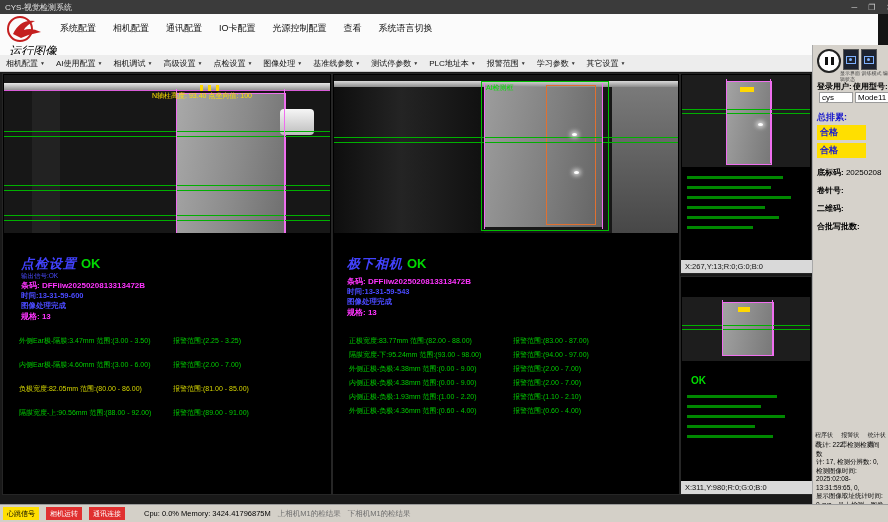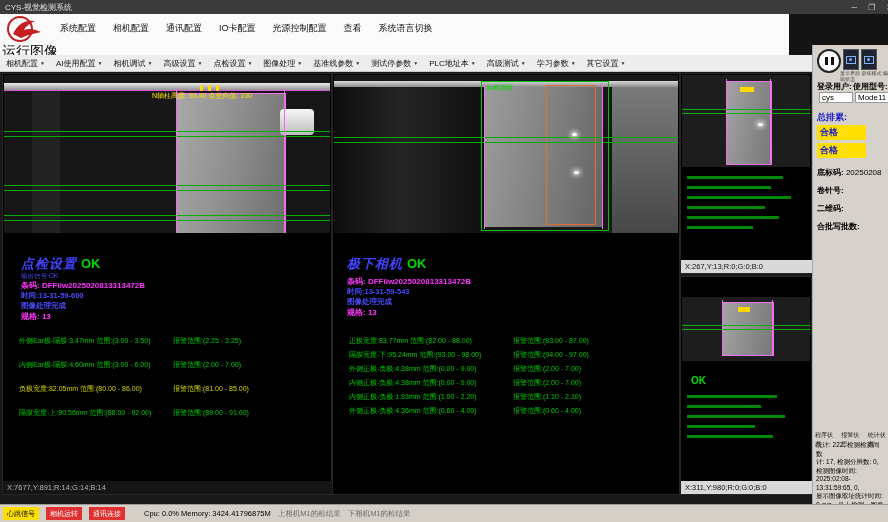--- a/index.html
+++ b/index.html
@@ -6,25 +6,25 @@
   body{width:888px;height:522px;position:relative;overflow:hidden;background:#141414;
        font-family:"Liberation Sans","DejaVu Sans",sans-serif;}
   .abs{position:absolute;}
 
   
   .titlebar{position:absolute;left:0;top:0;width:888px;height:14px;background:#3b3b3b;
             color:#e0e0e0;font-size:8px;display:flex;align-items:center;padding:0 5px;z-index:30;}
   .win-controls{margin-left:auto;display:flex;gap:11px;color:#cfcfcf;font-size:8px;}
 
   
-  .menuzone{position:absolute;left:0;top:14px;width:773px;height:41px;background:#fbfbfb;
-            border-bottom:1px solid #d5d5d5;z-index:5;padding-left:16px;}
+  .menuzone{position:absolute;left:0;top:14px;width:878px;height:41px;background:#fbfbfb;
+            border-bottom:1px solid #d5d5d5;z-index:5;}
   .logo{position:absolute;left:5px;top:1px;width:44px;height:28px;}
   .menu-row{position:absolute;left:60px;top:8px;display:flex;gap:17px;font-size:9px;color:#111;}
-  .run-tab{position:absolute;left:2px;top:29px;font-size:14px;color:#000;}
+  .run-tab{position:absolute;left:9px;top:29px;font-size:12px;color:#000;font-style:italic;}
 
   
   .toolbar{position:absolute;left:0;top:55px;width:812px;height:16px;background:#ededed;
            border-bottom:1px solid #c9c9c9;display:flex;align-items:center;gap:11px;
            padding:0 6px;font-size:8px;color:#111;z-index:5;}
   .tb-item{display:flex;align-items:center;gap:2px;white-space:nowrap;}
   .chev{font-size:5px;color:#333;}
 
   
   .main{position:absolute;left:0;top:71px;width:812px;height:434px;background:#191919;}
@@ -178,21 +178,21 @@
     </span>
   <span class="tb-item">
       <span>测试停参数</span>
       <span class="chev">▼</span>
     </span>
   <span class="tb-item">
       <span>PLC地址本</span>
       <span class="chev">▼</span>
     </span>
   <span class="tb-item">
-      <span>高级测试</span>
+      <span>报警范围</span>
       <span class="chev">▼</span>
     </span>
   <span class="tb-item">
       <span>学习参数</span>
       <span class="chev">▼</span>
     </span>
   <span class="tb-item">
       <span>其它设置</span>
       <span class="chev">▼</span>
     </span>
@@ -237,21 +237,20 @@
         <span class="m-alarm">报警范围:(2.00 - 7.00)</span>
     </div>
     <div class="meas-row yellow" style="top:310px">
       <span class="m-text">负极宽度:82.05mm 范围:(80.00 - 86.00)</span>
         <span class="m-alarm">报警范围:(81.00 - 85.00)</span>
     </div>
     <div class="meas-row" style="top:334px">
       <span class="m-text">隔膜宽度-上:90.56mm 范围:(88.00 - 92.00)</span>
         <span class="m-alarm">报警范围:(89.00 - 91.00)</span>
     </div>
-    <div class="coordbar">X:7677,Y:891;R:14;G:14;B:14</div>
   </div>
 
   <div class="panel panel-right">
     <div class="cam-img">
       <div class="ri-strip"></div>
       <div class="ri-frame"></div>
       <div class="ri-light"></div>
       <div class="ri-block"></div>
       <div class="ri-aibox"></div>
       <div class="ri-orange"></div>

